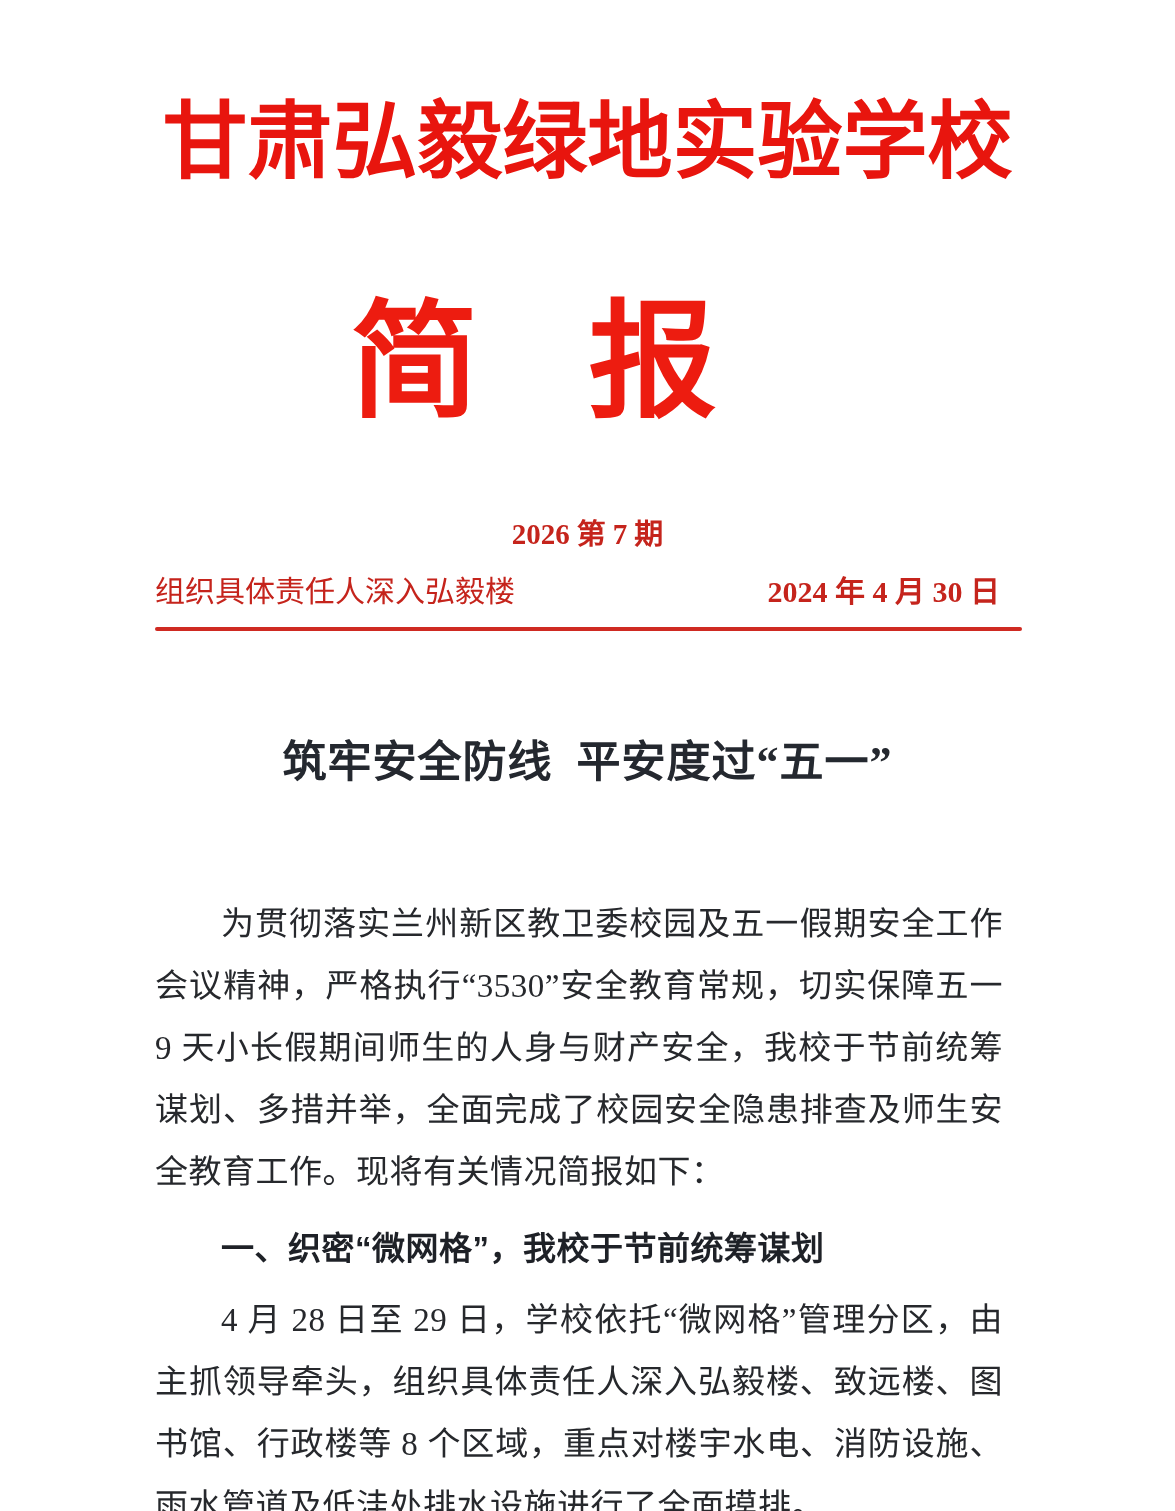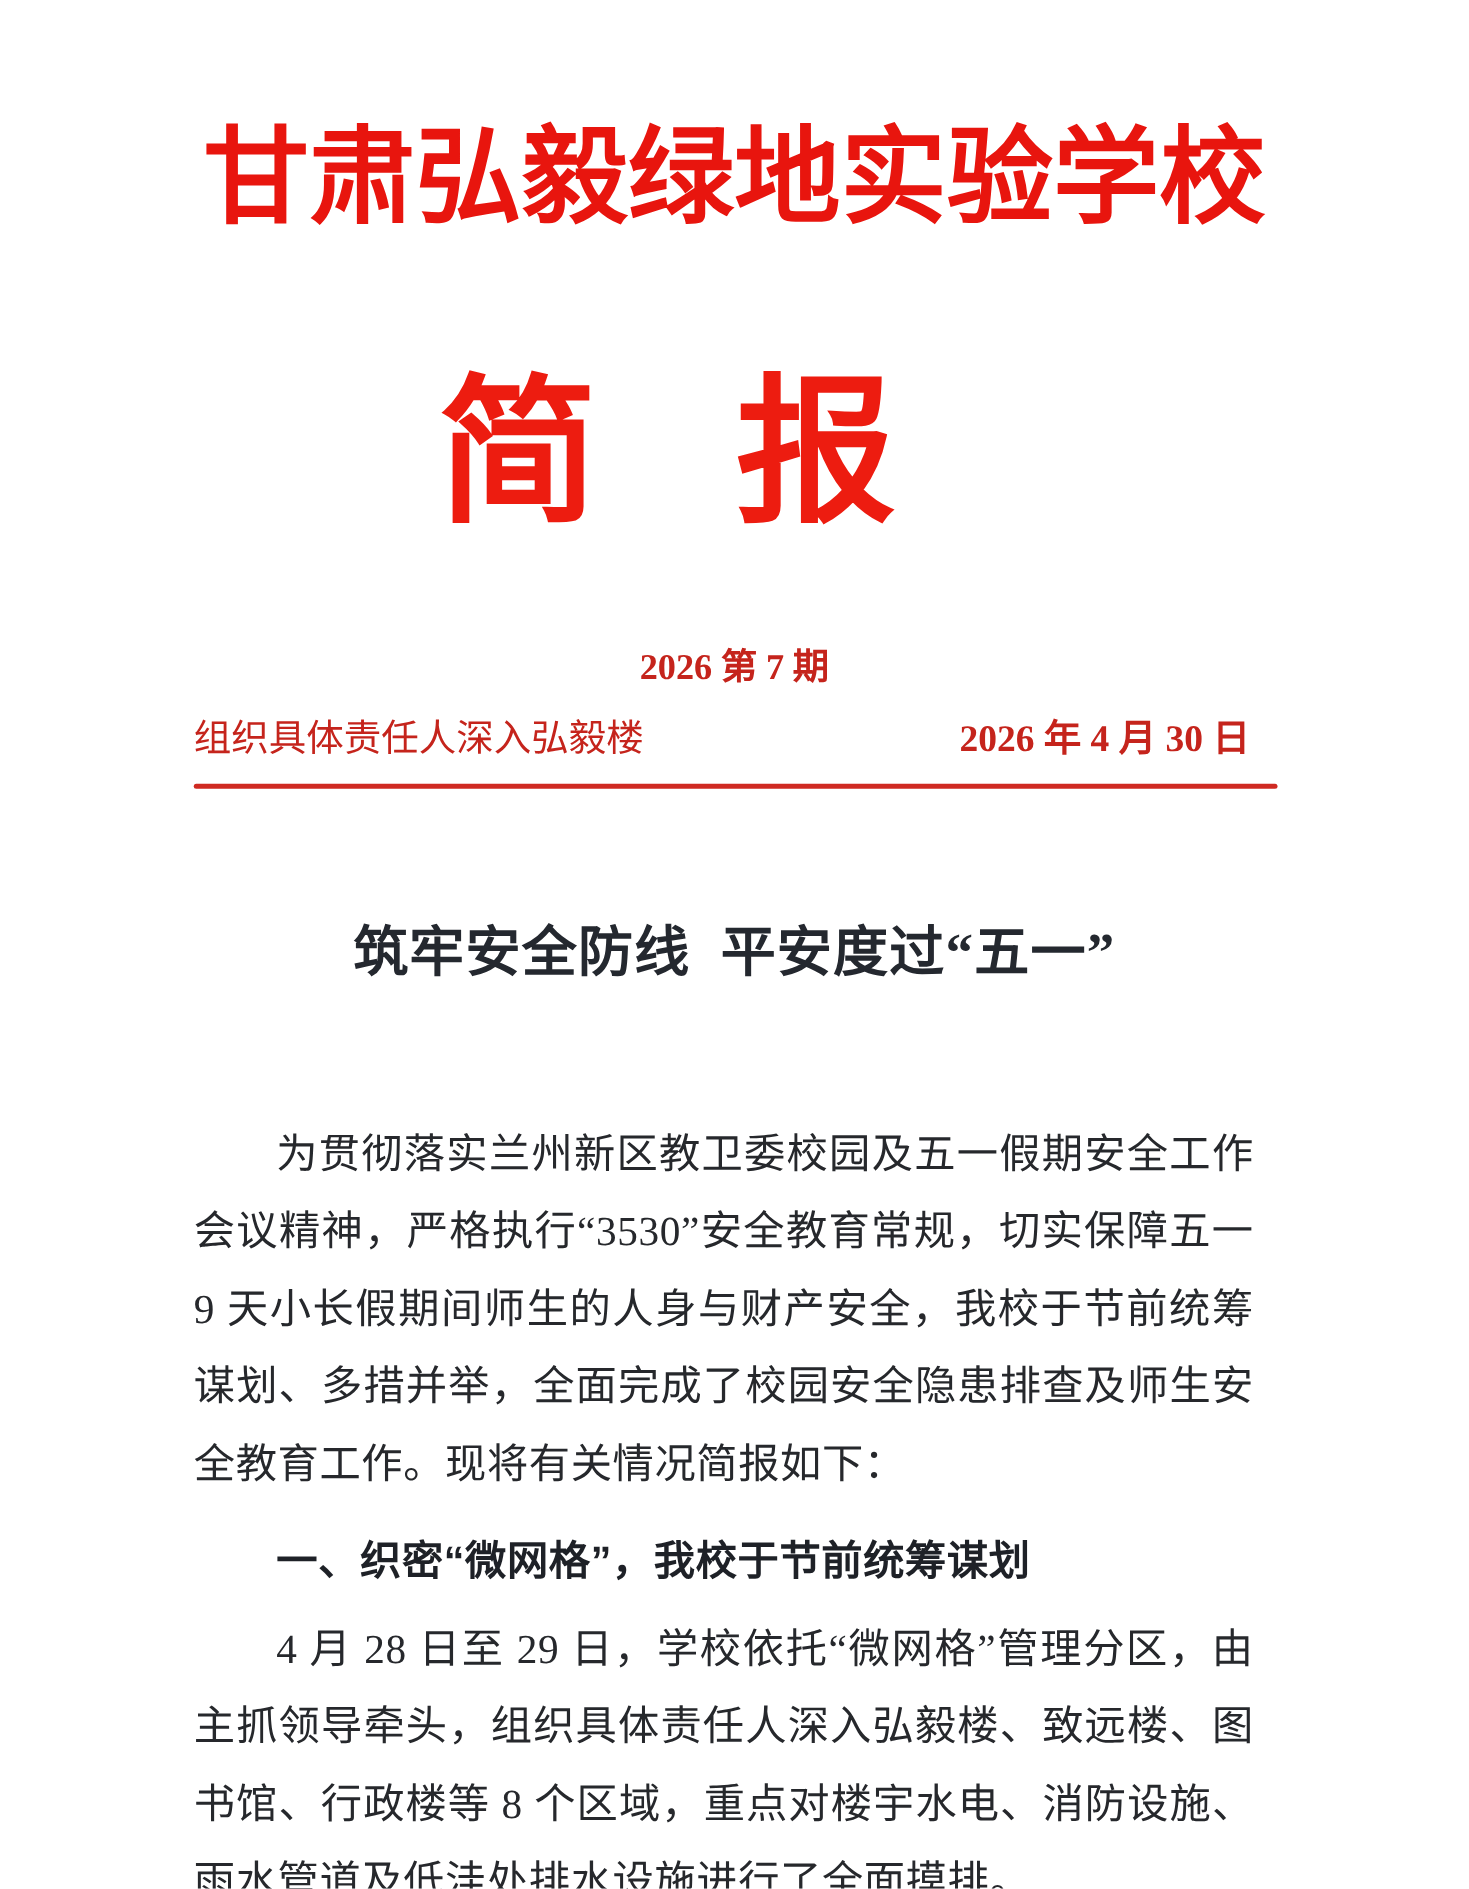--- a/index.html
+++ b/index.html
@@ -169,21 +169,21 @@
   <div class="bigtitle">
     <span>简</span><span class="gap"></span><span>报</span>
   </div>
 
   <div class="issue">
     <span>2026</span><span class="sp"></span><span>第</span><span class="sp"></span><span>7</span><span class="sp"></span><span>期</span>
   </div>
 
   <div class="metarow">
     <span class="dept">组织具体责任人深入弘毅楼</span>
-    <span class="date">2026 年 4 月 30 日</span>
+    <span class="date">2024 年 4 月 30 日</span>
   </div>
 
   <div class="rule"></div>
 
   <div class="headline">
     <span>筑牢安全防线</span><span class="gap"></span><span>平安度过“五一”</span>
   </div>
 
   <div class="body-area">
 

